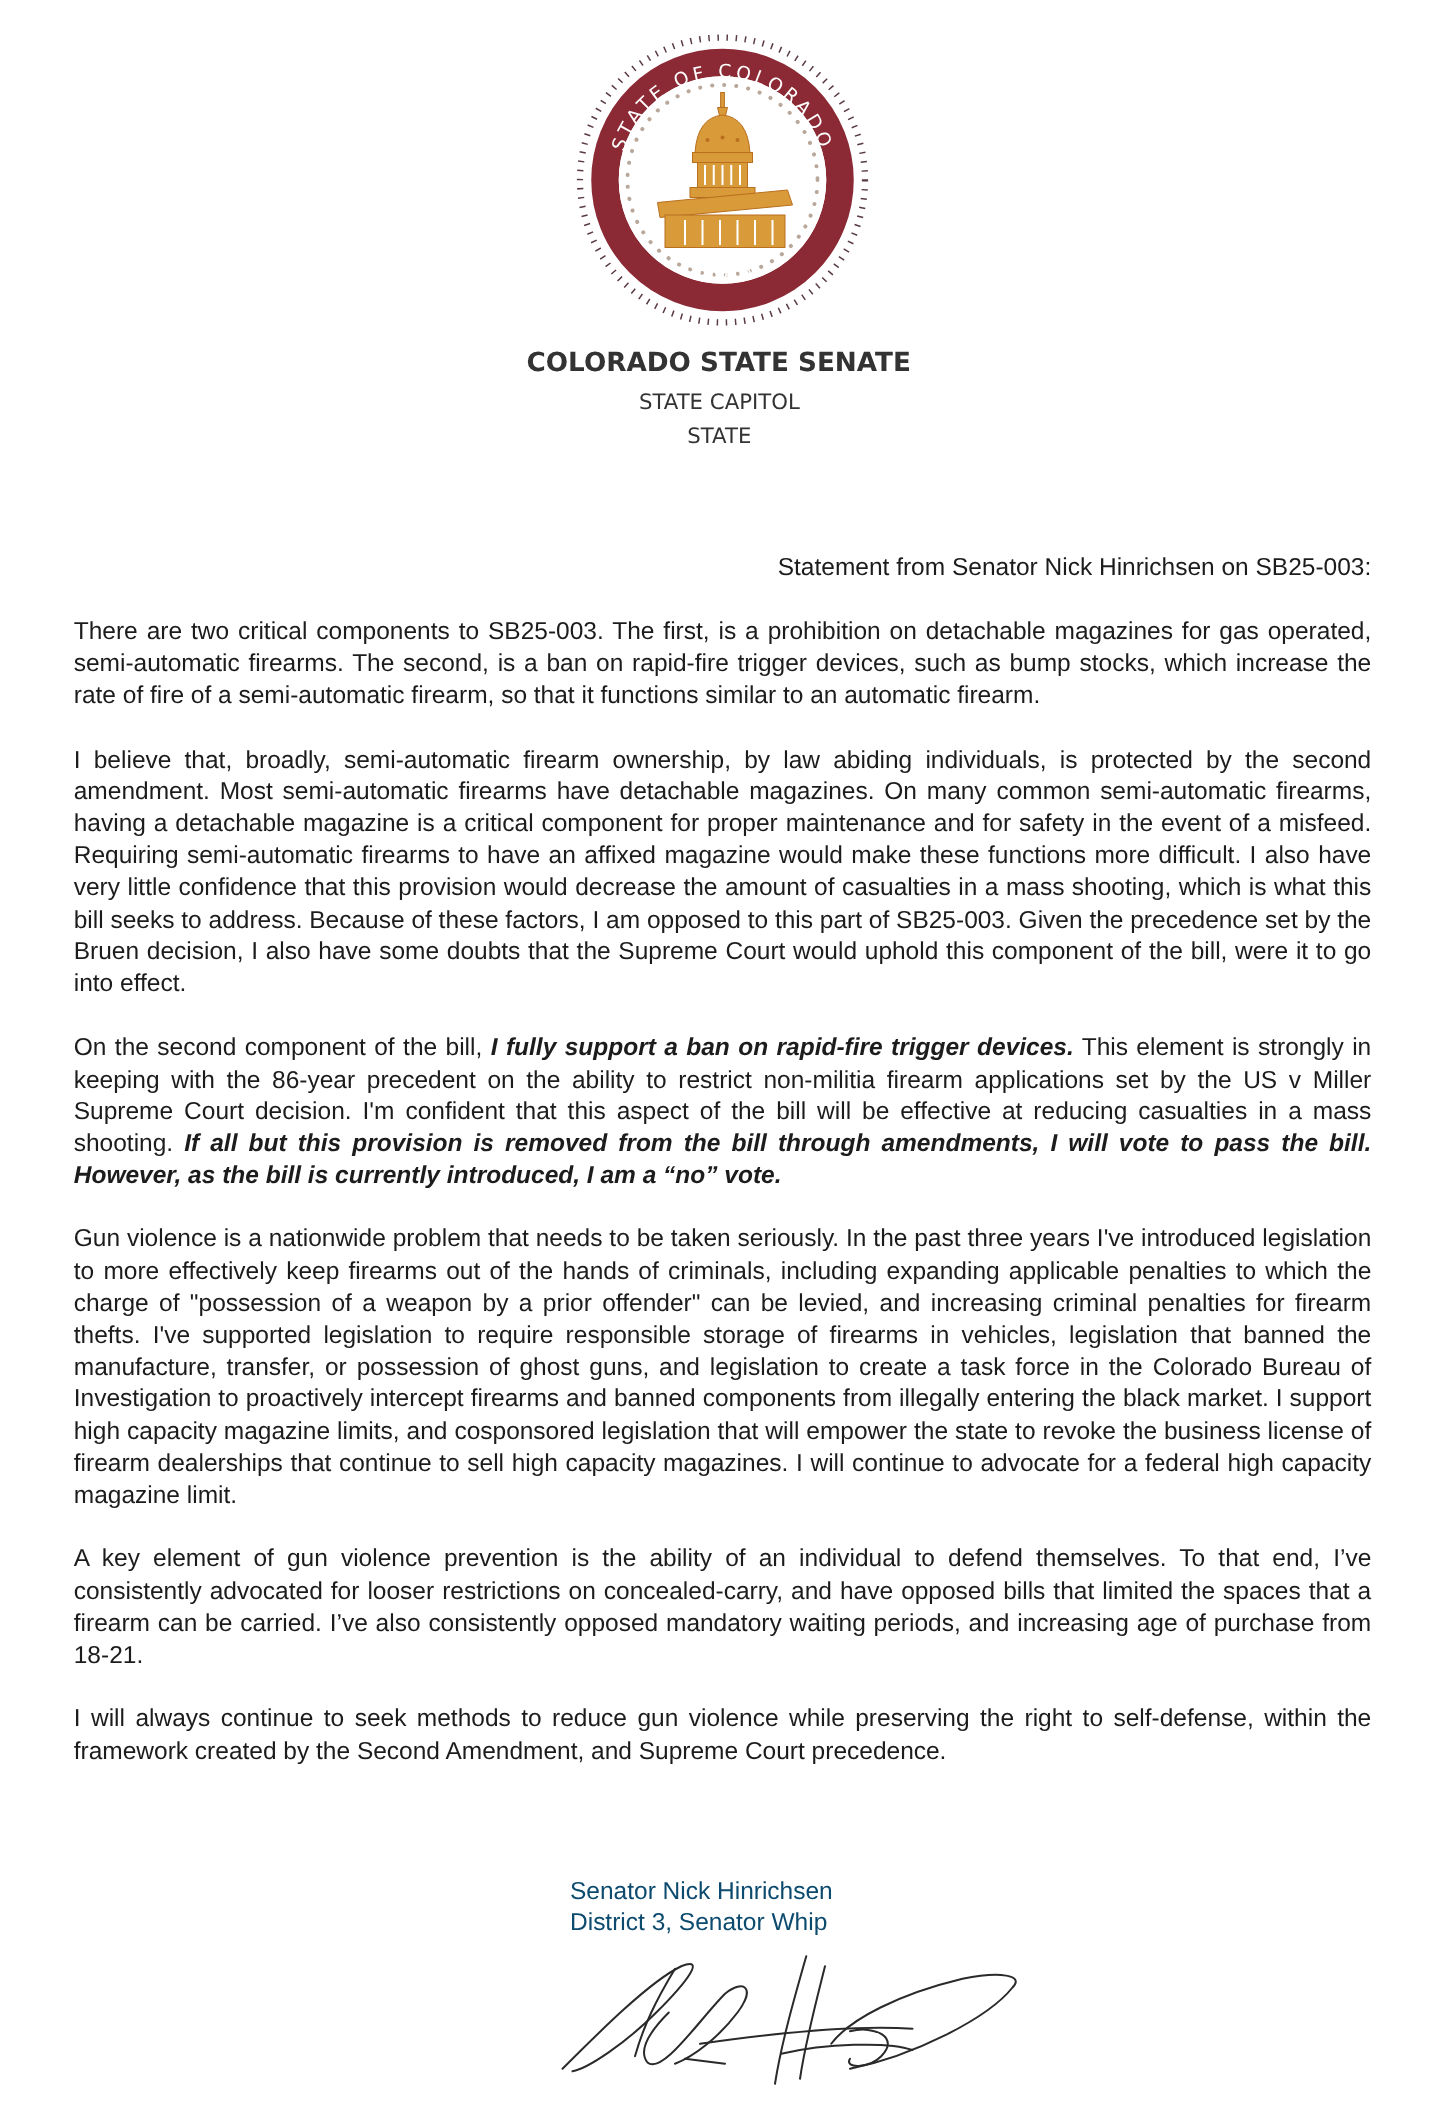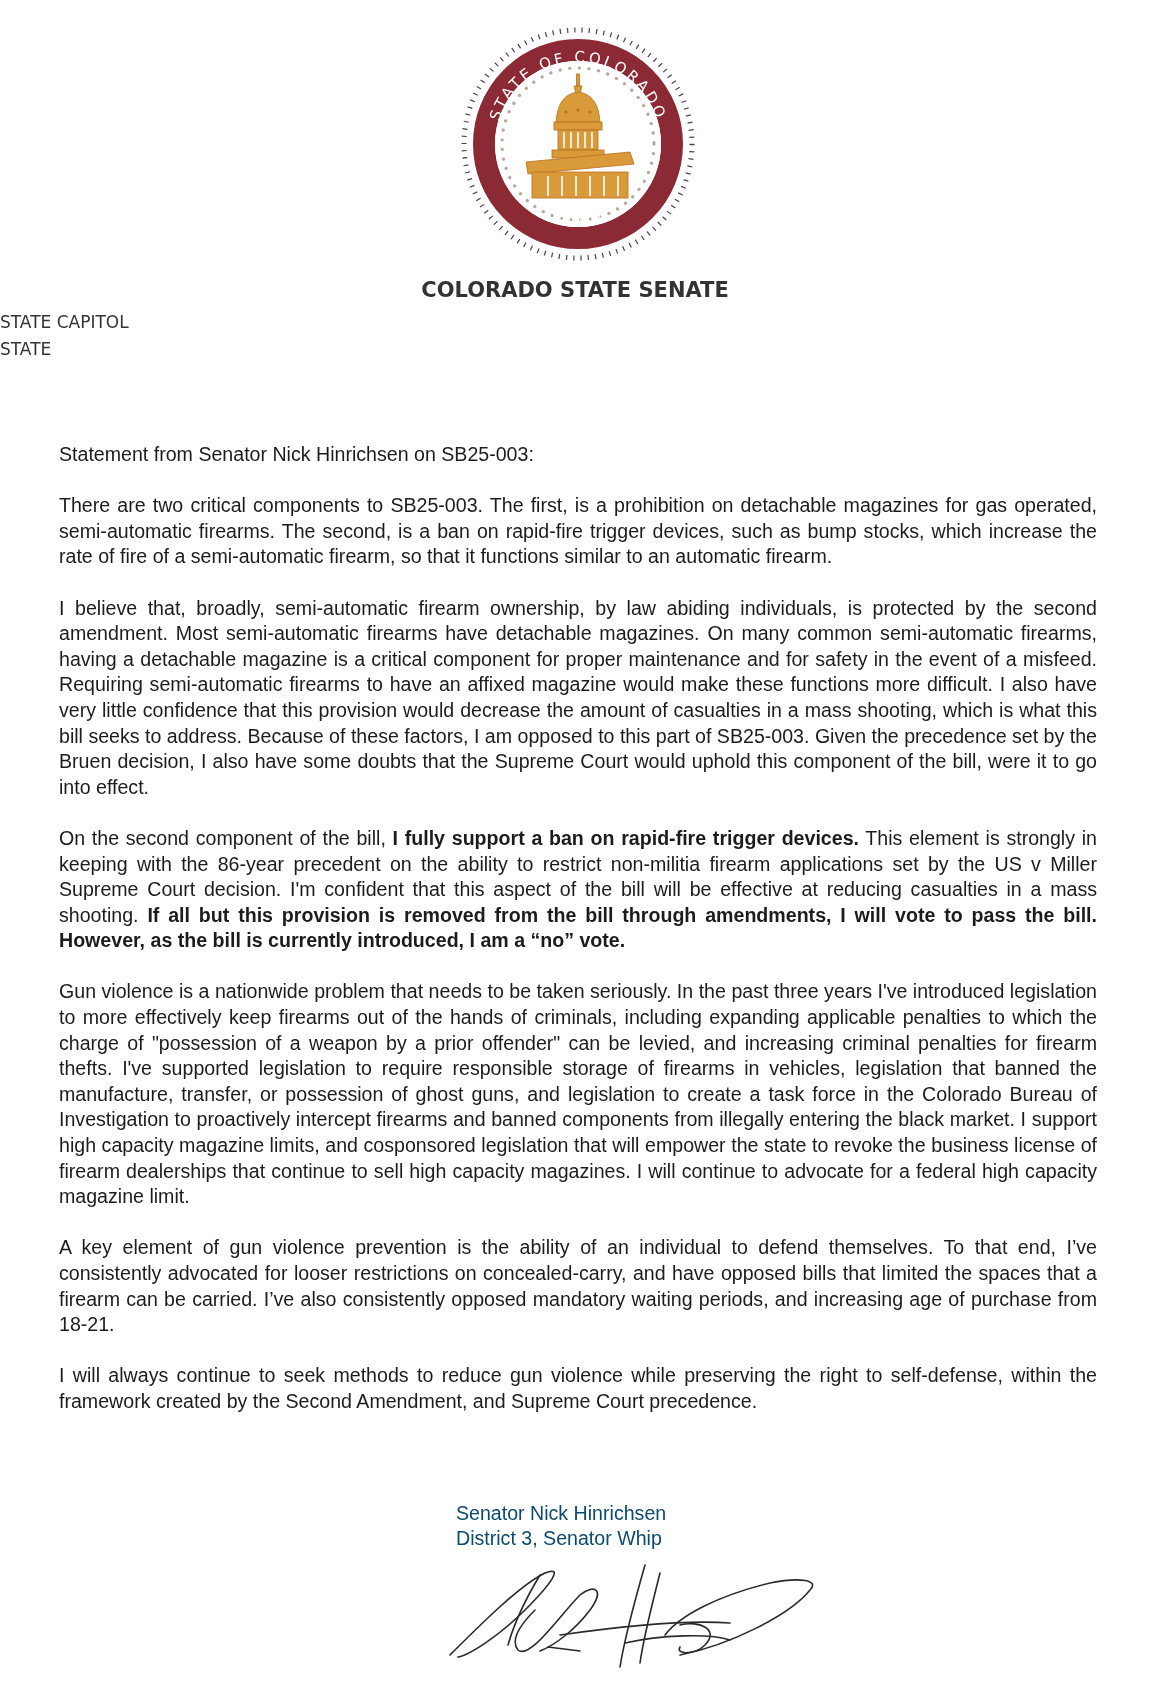--- a/index.html
+++ b/index.html
@@ -38,21 +38,21 @@
       font-family: "DejaVu Sans", sans-serif;
       font-size: 21px;
       font-weight: bold;
       color: #333333;
       letter-spacing: 0px;
     }
     .org-sub {
       position: absolute;
       left: 0;
       width: 1151px;
-      text-align: left;
+      text-align: center;
       font-family: "DejaVu Sans", sans-serif;
       font-size: 17px;
       color: #333333;
     }
     .org-sub.l1 { top: 312px; }
     .org-sub.l2 { top: 339px; }
 
     .body-text {
       position: absolute;
       left: 59px;
@@ -60,25 +60,26 @@
       width: 1038px;
       font-size: 19.6px;
       line-height: 25.6px;
       color: #1c1c1c;
     }
     .body-text p {
       margin: 0 0 25.6px 0;
       text-align: justify;
     }
     .body-text p.intro {
-      text-align: left;
+      text-align: right;
       margin-bottom: 25.6px;
     }
     .bi {
       font-weight: bold;
+      font-style: italic;
     }
     .signature-block {
       position: absolute;
       left: 456px;
       top: 1501px;
       font-size: 19.6px;
       line-height: 25px;
       color: #0c4a6e;
     }
     .signature {

